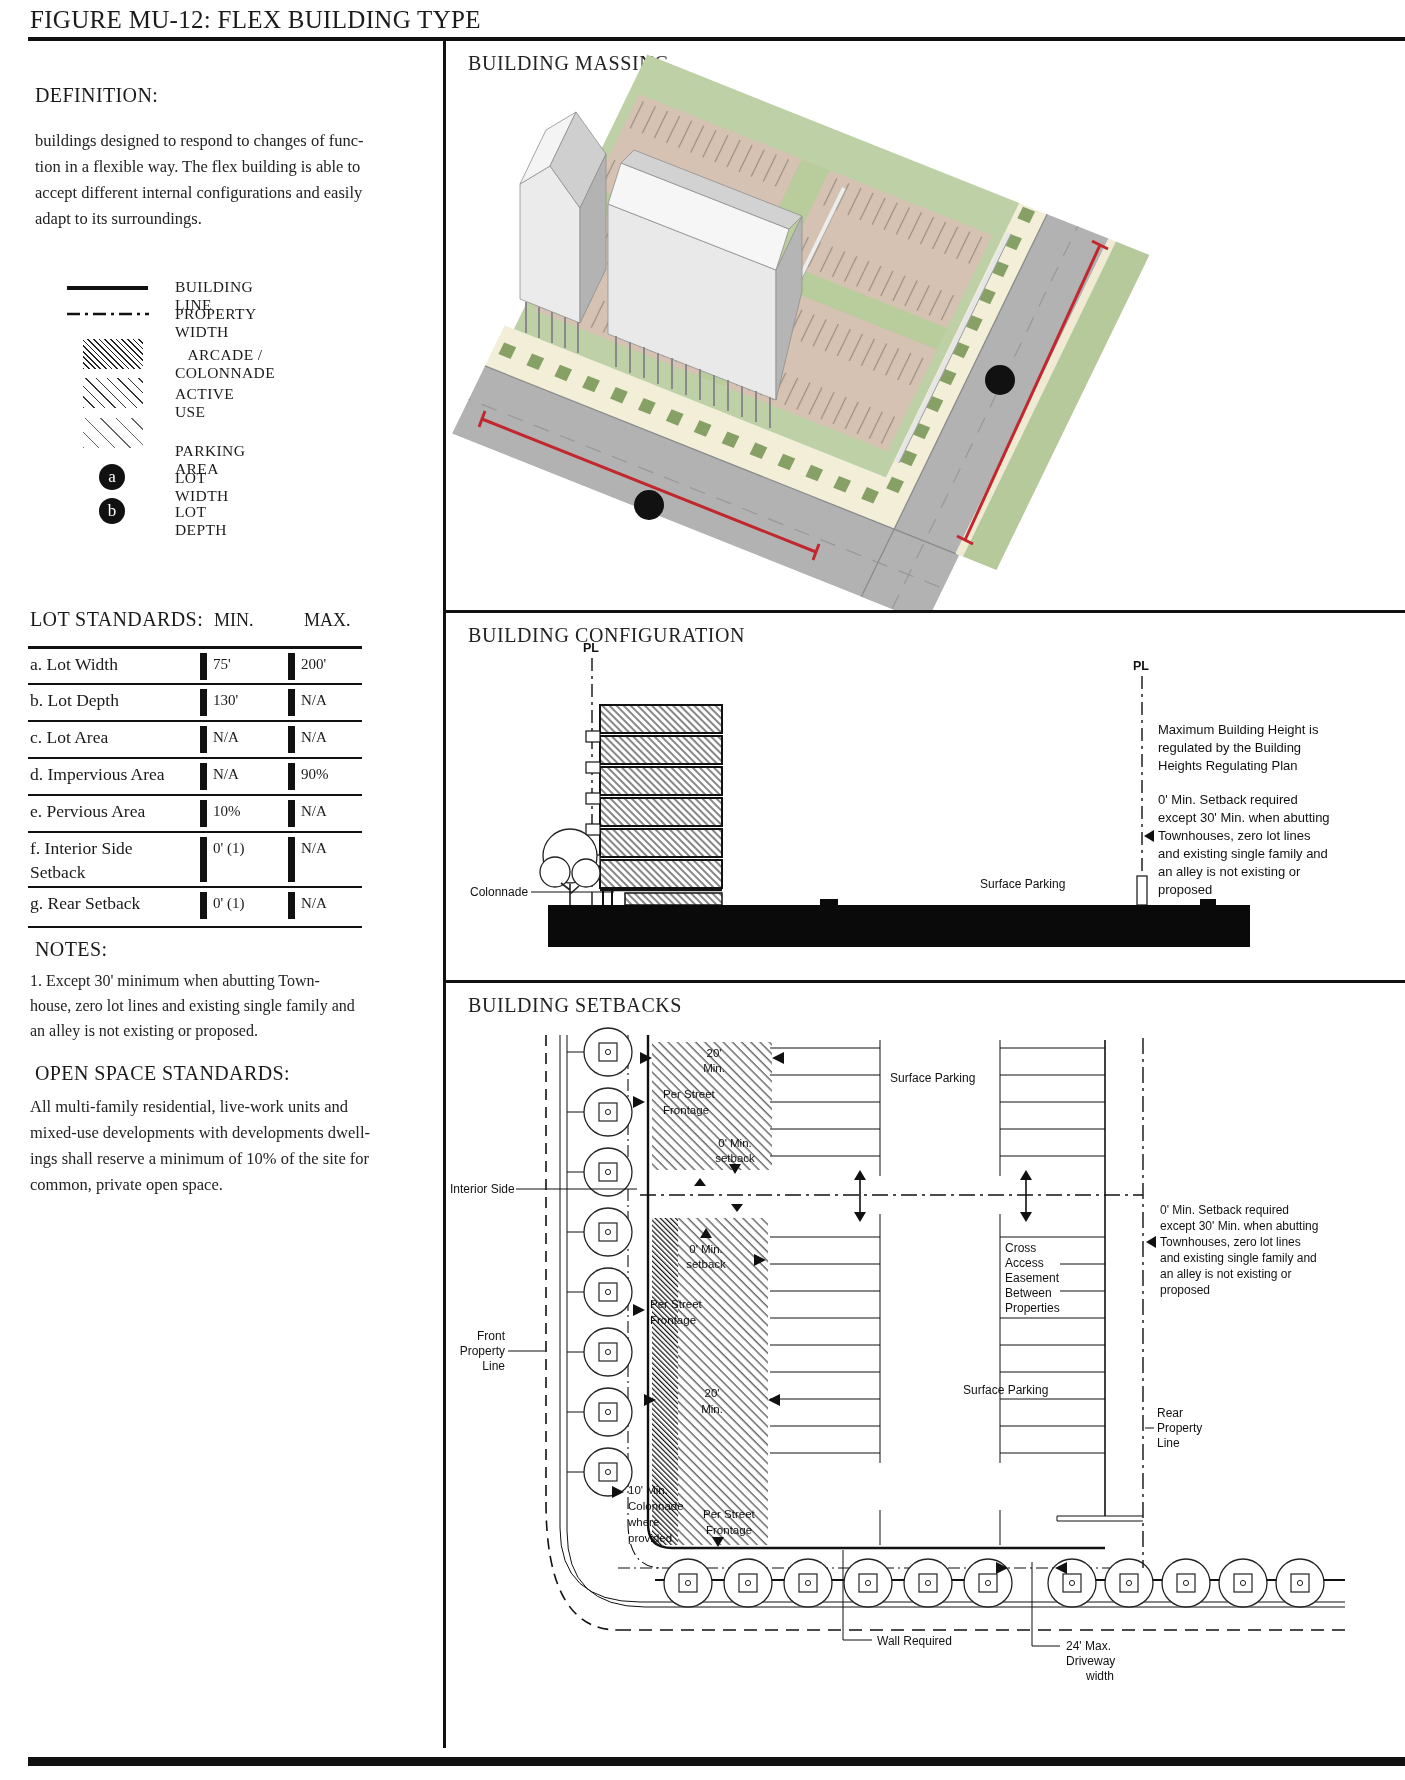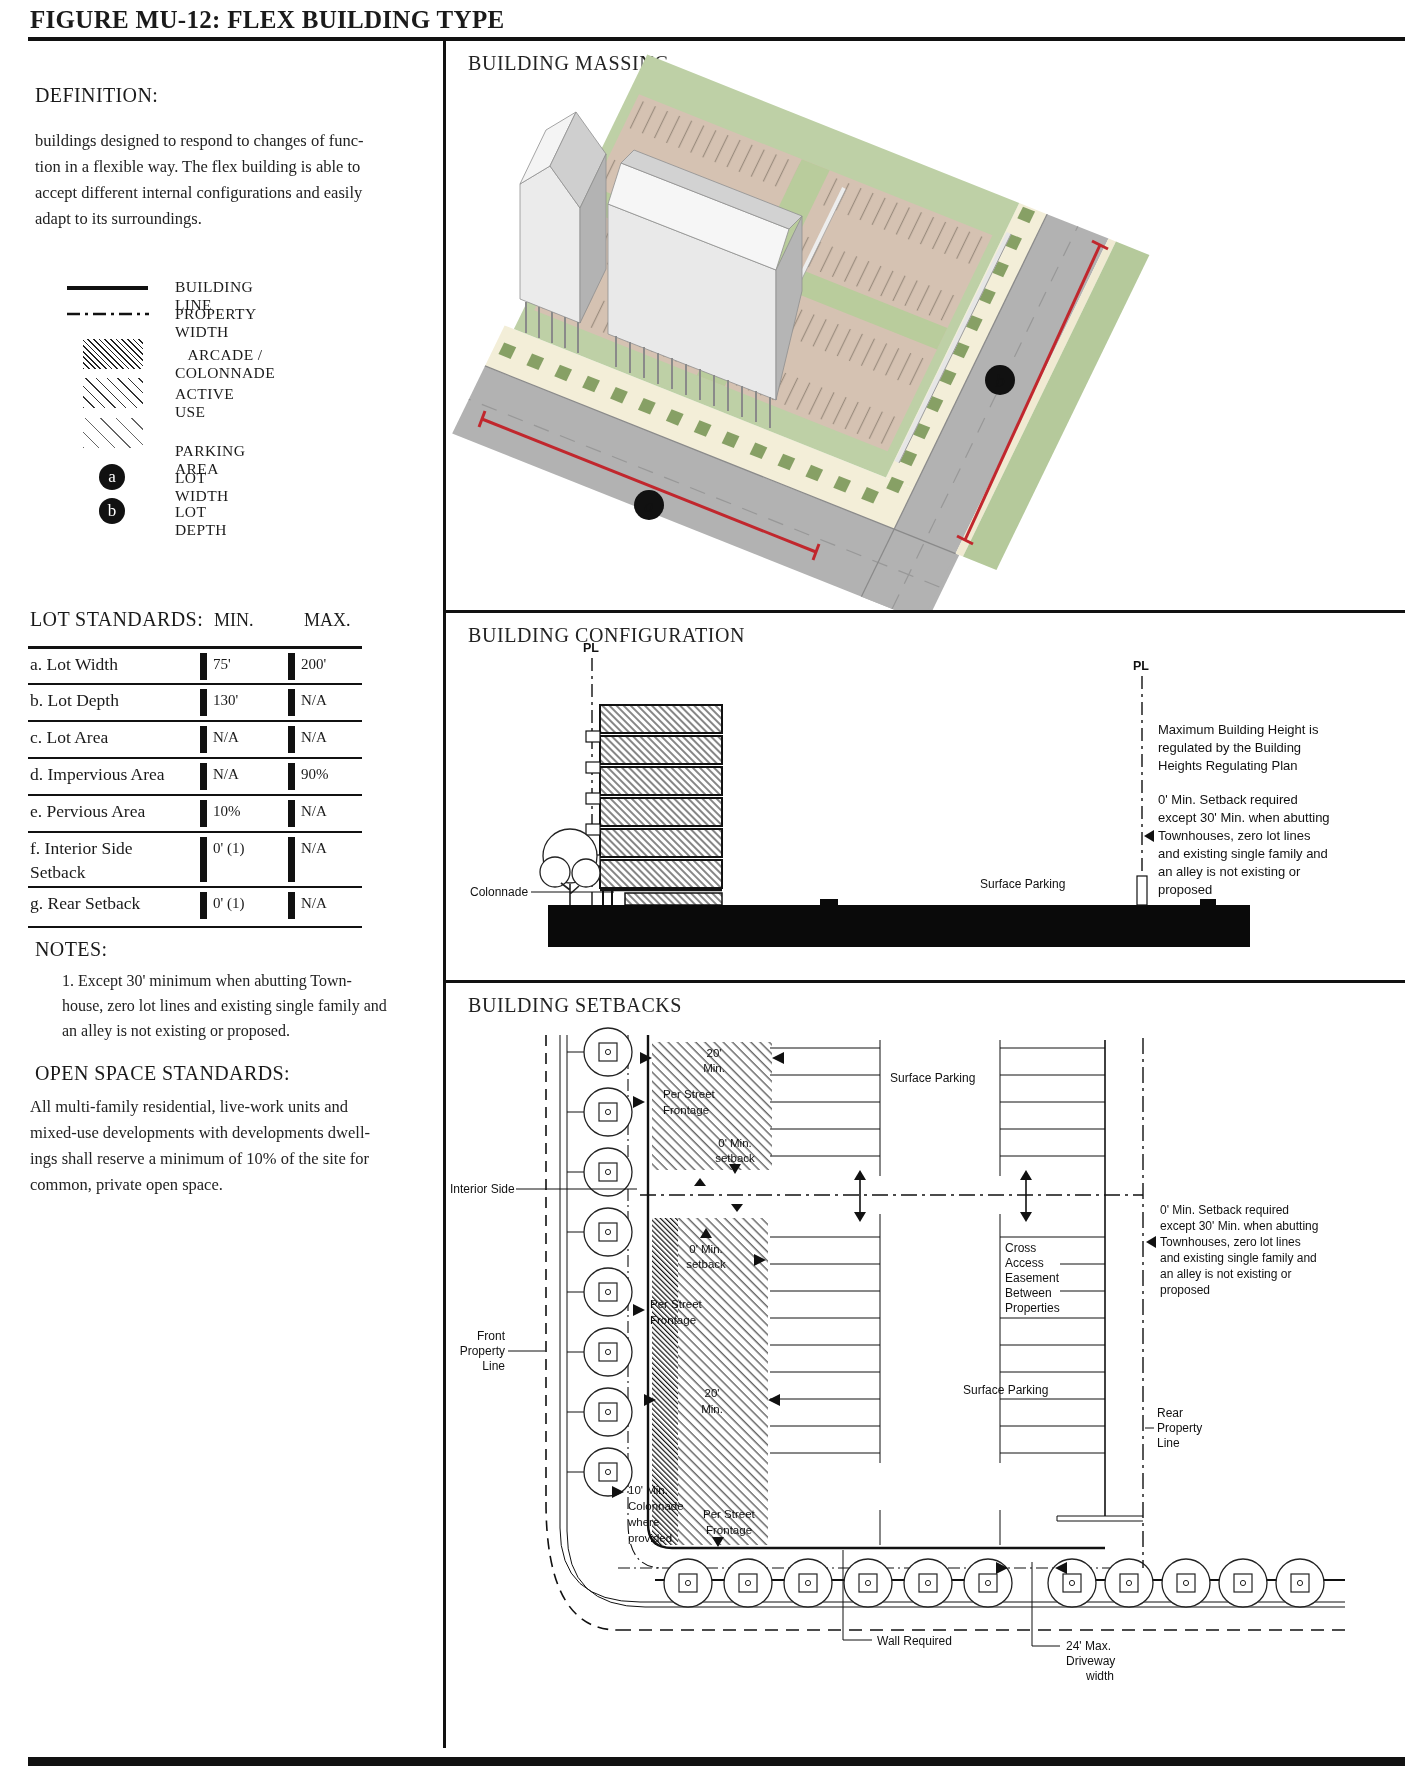--- a/index.html
+++ b/index.html
@@ -1,19 +1,19 @@
 <!DOCTYPE html>
 <html><head>
 <meta charset="utf-8">
 <style>
   html,body{margin:0;padding:0;background:#fff;}
   body{width:1405px;height:1780px;position:relative;overflow:hidden;
        font-family:"Liberation Serif",serif;color:#1a1a1a;}
   .abs{position:absolute;}
-  .fig-title{font-size:25px;font-weight:bold;letter-spacing:.3px;}
+  .fig-title{font-size:25px;font-weight:normal;letter-spacing:.3px;}
   .sec-title{font-size:20px;letter-spacing:.6px;color:#222;}
   .h-left{font-size:20px;letter-spacing:.4px;}
   .body-txt{font-size:16.5px;line-height:26px;color:#222;}
   .legend-lbl{font-size:15.5px;letter-spacing:.4px;}
   .rule{background:#111;}
   .tbl-row{position:absolute;left:0;width:334px;border-top:2px solid #111;}
   .tbl-lbl{position:absolute;left:2px;top:3px;font-size:17.5px;width:176px;line-height:24px;}
   .vbar{position:absolute;width:7px;background:#111;top:4px;}
   .cell{position:absolute;top:7px;font-size:15px;}
   .swatch{position:absolute;left:83px;width:60px;height:30px;}
@@ -117,21 +117,21 @@
   <div class="tbl-row" style="top:278px;height:38px;border-bottom:2px solid #111;">
     <div class="tbl-lbl">g. Rear Setback</div>
     <div class="vbar" style="left:172px;height:27px;"></div>
     <div class="cell" style="left:185px;">0' (1)</div>
     <div class="vbar" style="left:260px;height:27px;"></div>
     <div class="cell" style="left:273px;">N/A</div>
   </div>
 </div>
 
 <div class="abs h-left" style="left:35px;top:938px;">NOTES:</div>
-<div class="abs body-txt" style="left:30px;top:968px;width:375px;line-height:25px;font-size:16px;margin-left:32px;">
+<div class="abs body-txt" style="left:30px;top:968px;width:375px;line-height:25px;font-size:16px;">
   <div>1. Except 30' minimum  when abutting Town-</div>
   <div>house, zero lot lines and existing single family and</div>
   <div>an alley is not existing or proposed.</div>
 </div>
 
 <div class="abs h-left" style="left:35px;top:1062px;">OPEN SPACE STANDARDS:</div>
 <div class="abs body-txt" style="left:30px;top:1094px;width:380px;">
   <div>All multi-family residential, live-work units and</div>
   <div>mixed-use developments with developments dwell-</div>
   <div>ings shall reserve a minimum of 10% of the site for</div>

